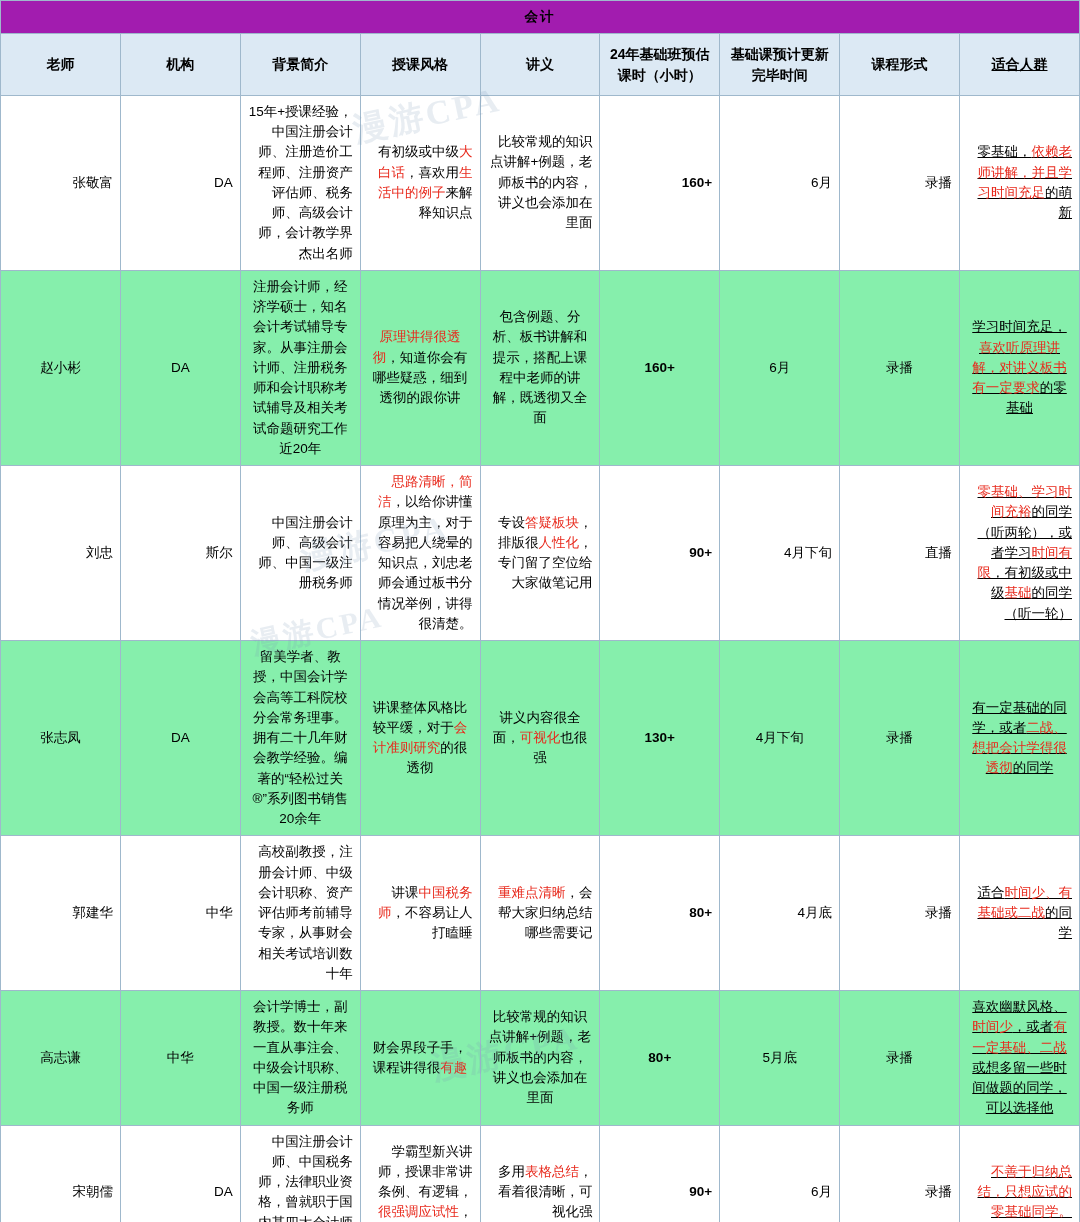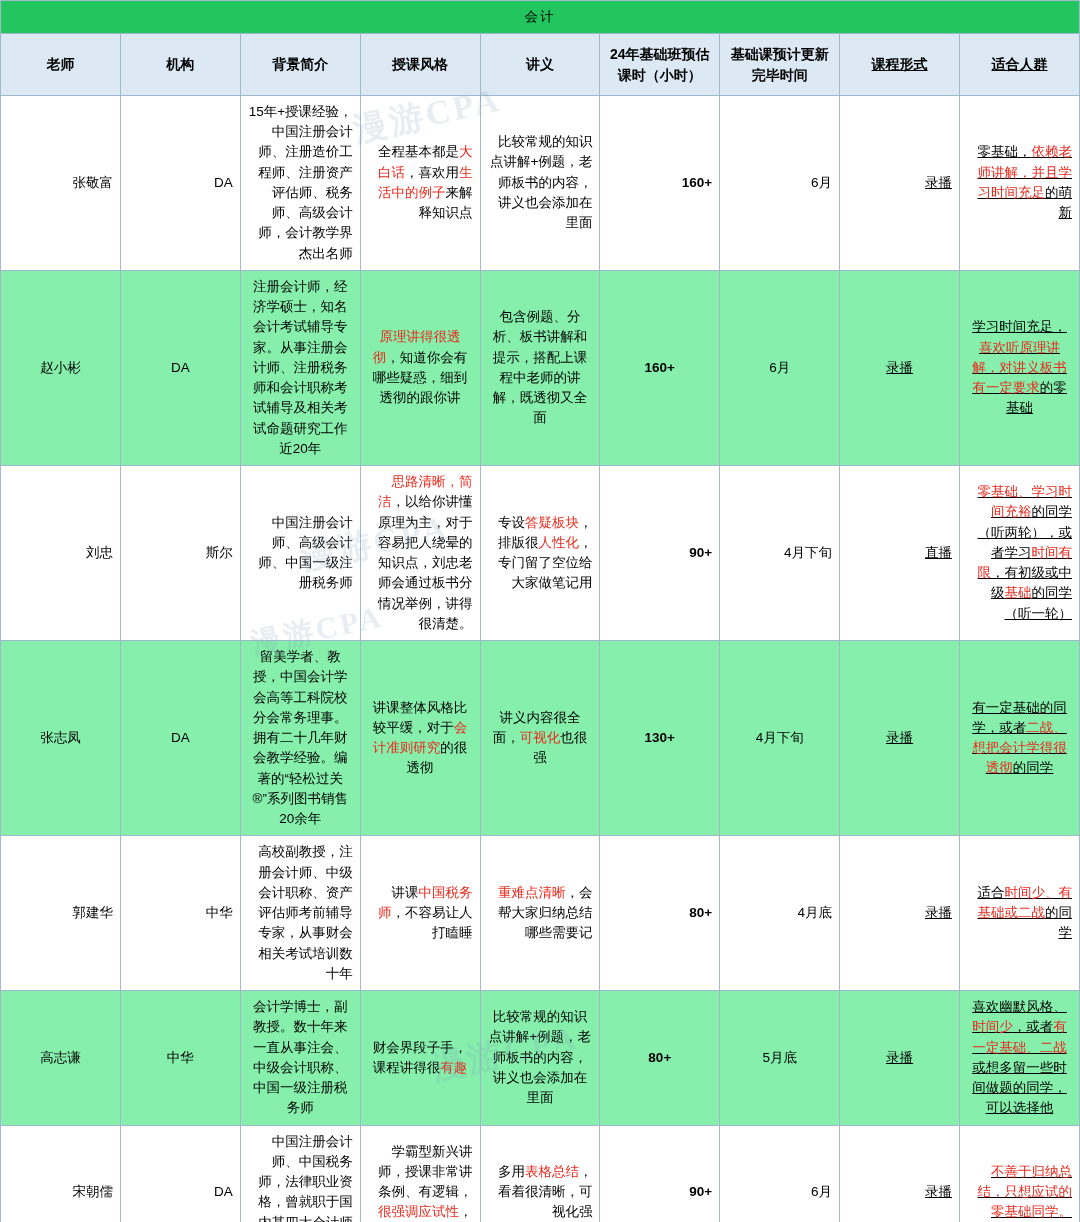--- a/index.html
+++ b/index.html
@@ -24,23 +24,23 @@
   table.cpa-table td, table.cpa-table th {
     border: 1px solid #9fb8cc;
     vertical-align: middle;
     text-align: center;
     padding: 6px 7px;
     font-size: 13.5px;
     line-height: 1.5;
     word-break: break-word;
   }
   .title-cell {
-    background: #22c55e;
+    background: #a21caf;
     font-size: 19px;
-    font-weight: normal;
+    font-weight: bold;
     letter-spacing: 2px;
     padding: 9px 0;
     border: 1px solid #9fb8cc;
   }
   thead td.head-cell {
     background: #dce9f4;
     font-weight: bold;
     font-size: 14px;
     padding: 10px 4px;
     line-height: 1.45;
@@ -52,21 +52,21 @@
   tbody tr.row-even td {
     background: #86efac;
   }
   td.col-teacher { width: 92px; }
   td.col-org { width: 88px; }
   td.col-bg { width: 178px; text-align: center; }
   td.col-style { width: 128px; text-align: center; }
   td.col-handout { width: 122px; text-align: center; margin-left: 33px; }
   td.col-hours { width: 135px; font-weight: bold; }
   td.col-update { width: 132px; }
-  td.col-format { width: 93px; text-decoration: underline; }
+  td.col-format { width: 93px; }
   td.col-target { width: 128px; text-align: center; text-decoration: underline; }
 
   td.col-bg, td.col-style, td.col-handout, td.col-target {
     font-size: 13px;
     line-height: 1.62;
   }
   .hl {
     color: #e8291c;
   }
   .watermark {
@@ -110,21 +110,21 @@
         <td class="head-cell col-update">基础课预计更新完毕时间</td>
         <td class="head-cell col-format">课程形式</td>
         <td class="head-cell col-target">适合人群</td>
       </tr>
     </thead>
     <tbody id="table-body">
         <tr class="row-odd">
           <td class="col-teacher">张敬富</td>
           <td class="col-org">DA</td>
           <td class="col-bg">15年+授课经验，中国注册会计师、注册造价工程师、注册资产评估师、税务师、高级会计师，会计教学界杰出名师</td>
-          <td class="col-style"><span>全程基本都是</span><span class="hl">大白话</span><span>，喜欢用</span><span class="hl">生活中的例子</span><span>来解释知识点</span></td>
+          <td class="col-style"><span>有初级或中级</span><span class="hl">大白话</span><span>，喜欢用</span><span class="hl">生活中的例子</span><span>来解释知识点</span></td>
           <td class="col-handout"><span>比较常规的知识点讲解+例题，老师板书的内容，讲义也会添加在里面</span></td>
           <td class="col-hours">160+</td>
           <td class="col-update">6月</td>
           <td class="col-format">录播</td>
           <td class="col-target"><span>零基础，</span><span class="hl">依赖老师讲解，并且学习时间充足</span><span>的萌新</span></td>
         </tr>
         <tr class="row-even">
           <td class="col-teacher">赵小彬</td>
           <td class="col-org">DA</td>
           <td class="col-bg">注册会计师，经济学硕士，知名会计考试辅导专家。从事注册会计师、注册税务师和会计职称考试辅导及相关考试命题研究工作近20年</td>

